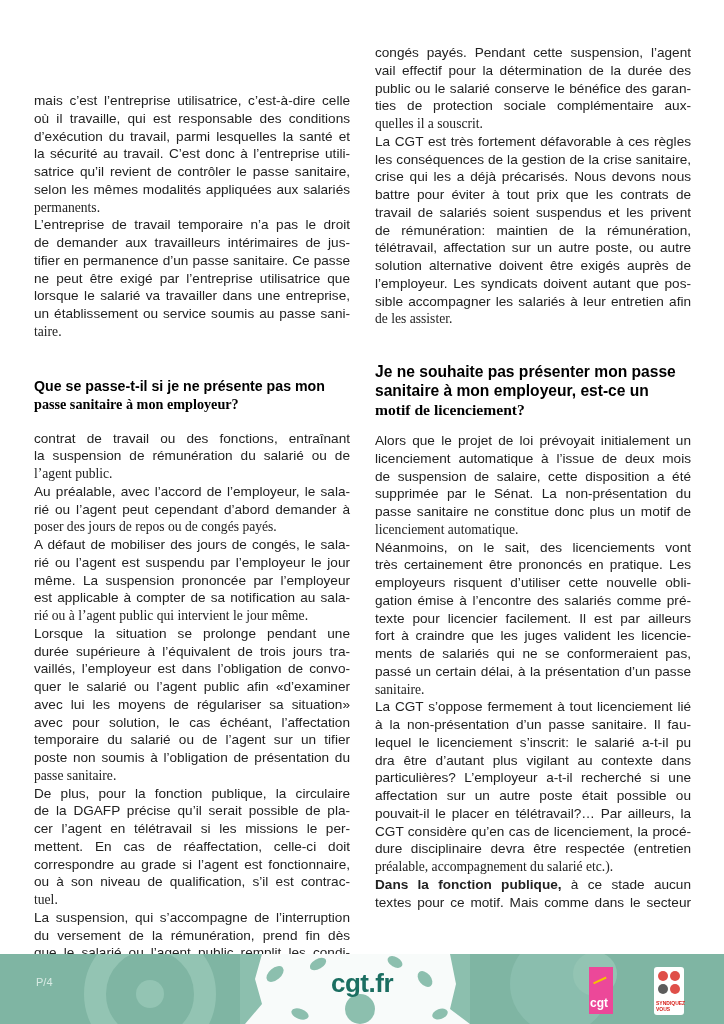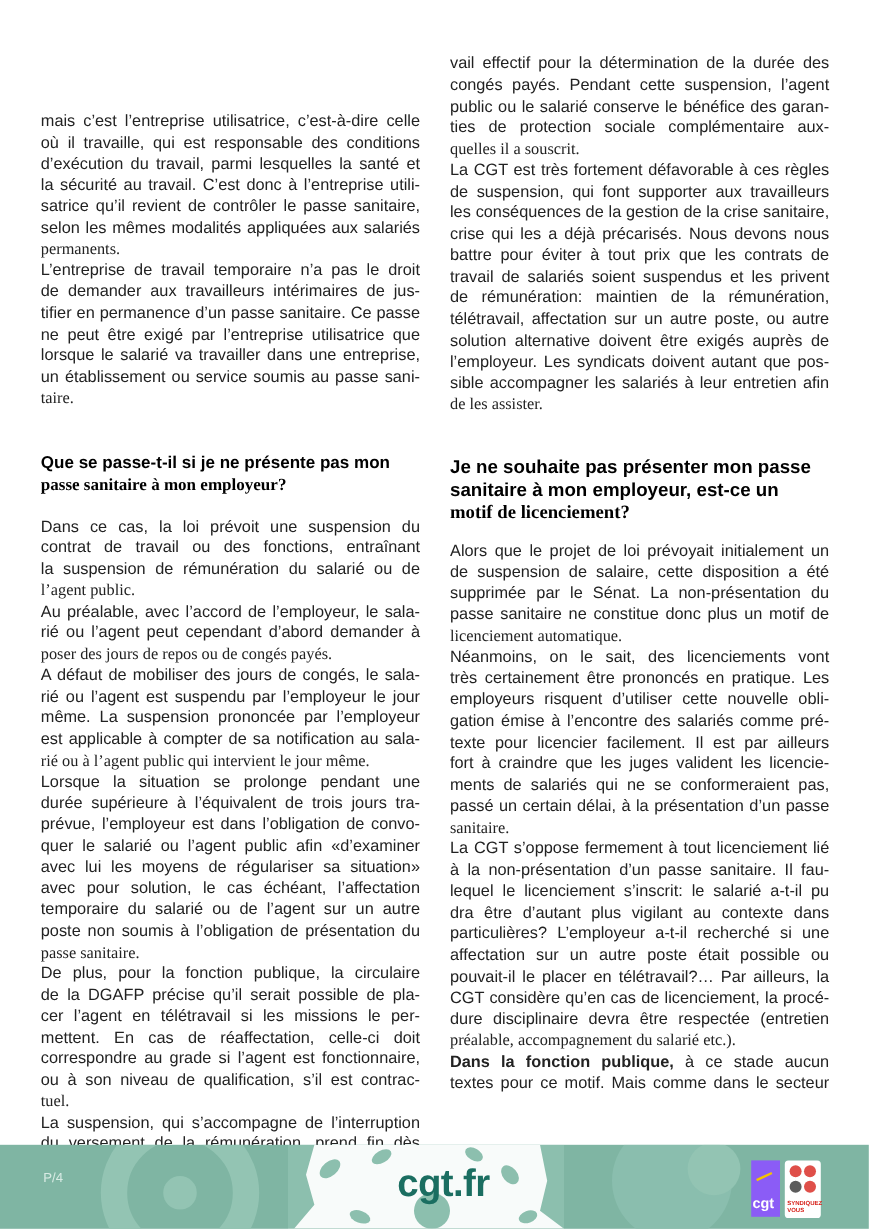--- a/index.html
+++ b/index.html
@@ -12,22 +12,22 @@
   .line.last { text-align-last: left; font-family: Liberation Serif, serif; }
   .heading { color: #000000; font-weight: bold; font-size: 14.2px; line-height: 18.5px; }
   .heading .line { text-align-last: left; }
   .heading.big { font-size: 15.6px; line-height: 19px; }
   .gap-before-h { height: 36px; }
   .gap-after-h { height: 16px; }
   .bold { font-weight: bold; }
   .footer { position: absolute; left: 0; top: 954px; width: 724px; height: 70px; background: #7fb5a3; overflow: hidden; }
   .footer svg { position: absolute; left: 0; top: 0; }
   .page-num { position: absolute; left: 36px; top: 22px; font-size: 11px; color: #d8ebe4; }
-  .site { position: absolute; left: 331px; top: 14px; font-size: 32px; font-weight: bold; color: #1b6e61; letter-spacing: -0.5px; }
-  .logo-cgt { position: absolute; left: 626px; top: 13px; width: 24px; height: 47px; background: #8b5cf6; text-decoration: underline; }
+  .site { position: absolute; left: 331px; top: 14px; font-size: 26px; font-weight: bold; color: #1b6e61; letter-spacing: -0.5px; }
+  .logo-cgt { position: absolute; left: 589px; top: 13px; width: 24px; height: 47px; background: #ec4899; text-decoration: underline; }
   .logo-cgt .txt { position: absolute; left: 1px; bottom: 4px; color: #ffffff; font-weight: bold; font-size: 12px; }
   .logo-cgt .arrow { position: absolute; left: 6px; top: 12px; width: 14px; height: 10px; border-top: 2px solid #f5c400; transform: rotate(-25deg); }
   .logo-synd { position: absolute; left: 654px; top: 13px; width: 30px; height: 48px; background: #ffffff; border-radius: 3px; }
   .logo-synd .dot { position: absolute; width: 10px; height: 10px; border-radius: 50%; background: #d7231c; opacity: 0.8; }
   .logo-synd .txt { position: absolute; left: 2px; bottom: 3px; font-size: 5px; color: #d7231c; font-weight: bold; }
 </style>
 </head>
 <body>
 
 <div class="col left">
@@ -49,45 +49,44 @@
       <span class="line">un établissement ou service soumis au passe sani-</span>
       <span class="line last">taire.</span>
     </div>
   <div class="gap-before-h"></div>
   <div class="heading" id="l-h">
       <span class="line">Que se passe-t-il si je ne présente pas mon</span>
       <span class="line last">passe sanitaire à mon employeur?</span>
     </div>
   <div class="gap-after-h"></div>
   <div id="l-p3">
-      <span class="line">Dans ce cas, la loi prévoit une suspension du</span>
       <span class="line">contrat de travail ou des fonctions, entraînant</span>
       <span class="line">la suspension de rémunération du salarié ou de</span>
       <span class="line last">l’agent public.</span>
     </div>
   <div id="l-p4">
       <span class="line">Au préalable, avec l’accord de l’employeur, le sala-</span>
       <span class="line">rié ou l’agent peut cependant d’abord demander à</span>
       <span class="line last">poser des jours de repos ou de congés payés.</span>
     </div>
   <div id="l-p5">
       <span class="line">A défaut de mobiliser des jours de congés, le sala-</span>
       <span class="line">rié ou l’agent est suspendu par l’employeur le jour</span>
       <span class="line">même. La suspension prononcée par l’employeur</span>
       <span class="line">est applicable à compter de sa notification au sala-</span>
       <span class="line last">rié ou à l’agent public qui intervient le jour même.</span>
     </div>
   <div id="l-p6">
       <span class="line">Lorsque la situation se prolonge pendant une</span>
       <span class="line">durée supérieure à l’équivalent de trois jours tra-</span>
-      <span class="line">prévue, l’employeur est dans l’obligation de convo-</span>
+      <span class="line">vaillés, l’employeur est dans l’obligation de convo-</span>
       <span class="line">quer le salarié ou l’agent public afin «d’examiner</span>
       <span class="line">avec lui les moyens de régulariser sa situation»</span>
       <span class="line">avec pour solution, le cas échéant, l’affectation</span>
-      <span class="line">temporaire du salarié ou de l’agent sur un autre</span>
+      <span class="line">temporaire du salarié ou de l’agent sur un tifier</span>
       <span class="line">poste non soumis à l’obligation de présentation du</span>
       <span class="line last">passe sanitaire.</span>
     </div>
   <div id="l-p7">
       <span class="line">De plus, pour la fonction publique, la circulaire</span>
       <span class="line">de la DGAFP précise qu’il serait possible de pla-</span>
       <span class="line">cer l’agent en télétravail si les missions le per-</span>
       <span class="line">mettent. En cas de réaffectation, celle-ci doit</span>
       <span class="line">correspondre au grade si l’agent est fonctionnaire,</span>
       <span class="line">ou à son niveau de qualification, s’il est contrac-</span>
@@ -99,49 +98,49 @@
       <span class="line">que le salarié ou l’agent public remplit les condi-</span>
       <span class="line last">tions nécessaires à l’exercice de son activité.</span>
     </div>
   <div id="l-p9">
       <span class="line">Elle ne peut être assimilée à une période de tra-</span>
     </div>
 </div>
 
 <div class="col right">
   <div id="r-p1">
+      <span class="line">congés payés. Pendant cette suspension, l’agent</span>
       <span class="line">vail effectif pour la détermination de la durée des</span>
-      <span class="line">congés payés. Pendant cette suspension, l’agent</span>
       <span class="line">public ou le salarié conserve le bénéfice des garan-</span>
       <span class="line">ties de protection sociale complémentaire aux-</span>
       <span class="line last">quelles il a souscrit.</span>
     </div>
   <div id="r-p2">
       <span class="line">La CGT est très fortement défavorable à ces règles</span>
-      <span class="line">de suspension, qui font supporter aux travailleurs</span>
       <span class="line">les conséquences de la gestion de la crise sanitaire,</span>
       <span class="line">crise qui les a déjà précarisés. Nous devons nous</span>
       <span class="line">battre pour éviter à tout prix que les contrats de</span>
       <span class="line">travail de salariés soient suspendus et les privent</span>
       <span class="line">de rémunération: maintien de la rémunération,</span>
       <span class="line">télétravail, affectation sur un autre poste, ou autre</span>
       <span class="line">solution alternative doivent être exigés auprès de</span>
       <span class="line">l’employeur. Les syndicats doivent autant que pos-</span>
       <span class="line">sible accompagner les salariés à leur entretien afin</span>
       <span class="line last">de les assister.</span>
     </div>
   <div class="gap-before-h" style="height:34px"></div>
   <div class="heading big" id="r-h">
       <span class="line">Je ne souhaite pas présenter mon passe</span>
       <span class="line">sanitaire à mon employeur, est-ce un</span>
       <span class="line last">motif de licenciement?</span>
     </div>
   <div class="gap-after-h" style="height:13px"></div>
   <div id="r-p3">
       <span class="line">Alors que le projet de loi prévoyait initialement un</span>
+      <span class="line">licenciement automatique à l’issue de deux mois</span>
       <span class="line">de suspension de salaire, cette disposition a été</span>
       <span class="line">supprimée par le Sénat. La non-présentation du</span>
       <span class="line">passe sanitaire ne constitue donc plus un motif de</span>
       <span class="line last">licenciement automatique.</span>
     </div>
   <div id="r-p4">
       <span class="line">Néanmoins, on le sait, des licenciements vont</span>
       <span class="line">très certainement être prononcés en pratique. Les</span>
       <span class="line">employeurs risquent d’utiliser cette nouvelle obli-</span>
       <span class="line">gation émise à l’encontre des salariés comme pré-</span>

